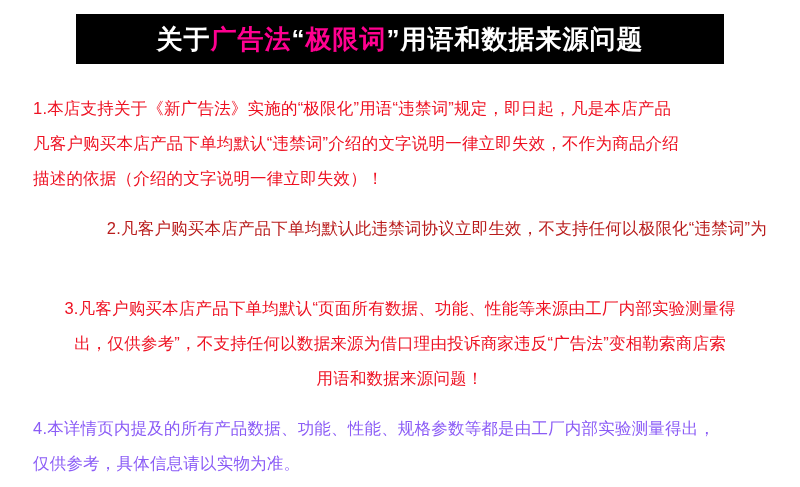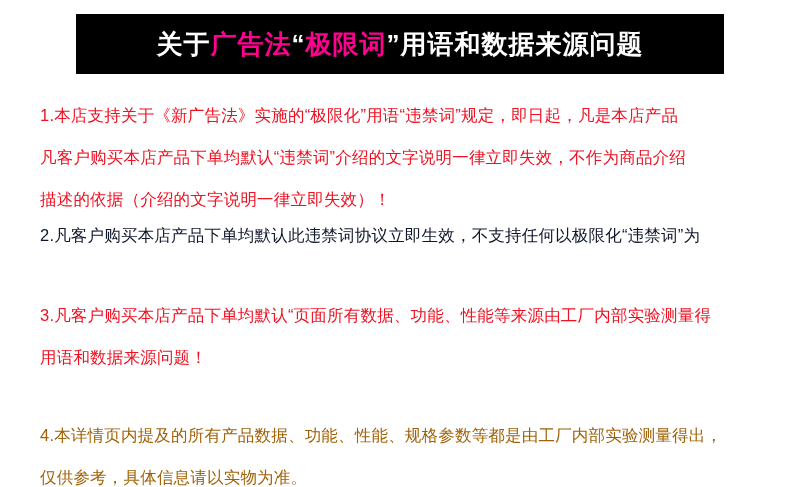--- a/index.html
+++ b/index.html
@@ -18,21 +18,21 @@
     height: 487px;
     position: relative;
     background: #ffffff;
     box-sizing: border-box;
   }
   .banner {
     position: absolute;
     left: 76px;
     top: 14px;
     width: 648px;
-    height: 60px;
+    height: 50px;
     background: #000000;
     display: flex;
     align-items: center;
     justify-content: center;
   }
   .banner-text {
     font-size: 26px;
     font-weight: bold;
     color: #ffffff;
     letter-spacing: 1px;
@@ -54,42 +54,43 @@
     color: #ee1122;
   }
   .black {
     color: #111111;
   }
   #para1 { top: 88px; }
   #para2 { top: 208px; }
   #para3 { top: 288px; }
   #para4 { top: 408px; }
   .body-block p {
-    margin: 12px;
+    margin: 5px;
   }
 </style>
 </head>
 <body>
 
 <div class="page">
 
   <div class="banner">
     <div class="banner-text"><span>关于</span><span class="hl">广告法</span><span>“</span><span class="hl">极限词</span><span>”用语和数据来源问题</span></div>
   </div>
 
   <div class="body-block red" id="para1" style="color: rgb(238, 17, 34);">
       <p>1.本店支持关于《新广告法》实施的“极限化”用语“违禁词”规定，即日起，凡是本店产品</p>
       <p>凡客户购买本店产品下单均默认“违禁词”介绍的文字说明一律立即失效，不作为商品介绍</p>
       <p>描述的依据（介绍的文字说明一律立即失效）！</p>
     </div>
-  <div class="body-block black" id="para2" style="color: #0f172a;">
+  <div class="body-block black" id="para2" style="color: #b91c1c; text-align: right;">
       <p> 2.凡客户购买本店产品下单均默认此违禁词协议立即生效，不支持任何以极限化“违禁词”为</p>
     </div>
-  <div class="body-block red" id="para3" style="color: rgb(238, 17, 34);">
+  <div class="body-block red" id="para3" style="color: rgb(238, 17, 34); text-align: center;">
       <p>3.凡客户购买本店产品下单均默认“页面所有数据、功能、性能等来源由工厂内部实验测量得</p>
+      <p>出，仅供参考”，不支持任何以数据来源为借口理由投诉商家违反“广告法”变相勒索商店索</p>
       <p>用语和数据来源问题！</p>
     </div>
-  <div class="body-block black" id="para4" style="color: #a16207;">
+  <div class="body-block black" id="para4" style="color: #8b5cf6;">
       <p> 4.本详情页内提及的所有产品数据、功能、性能、规格参数等都是由工厂内部实验测量得出，</p>
       <p>仅供参考，具体信息请以实物为准。</p>
     </div>
 
 </div>
 
 </body></html>

